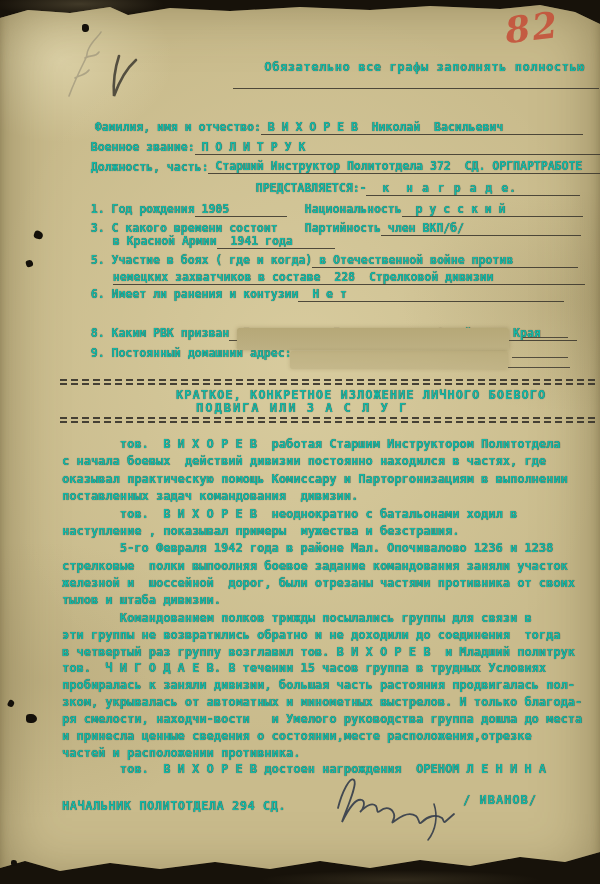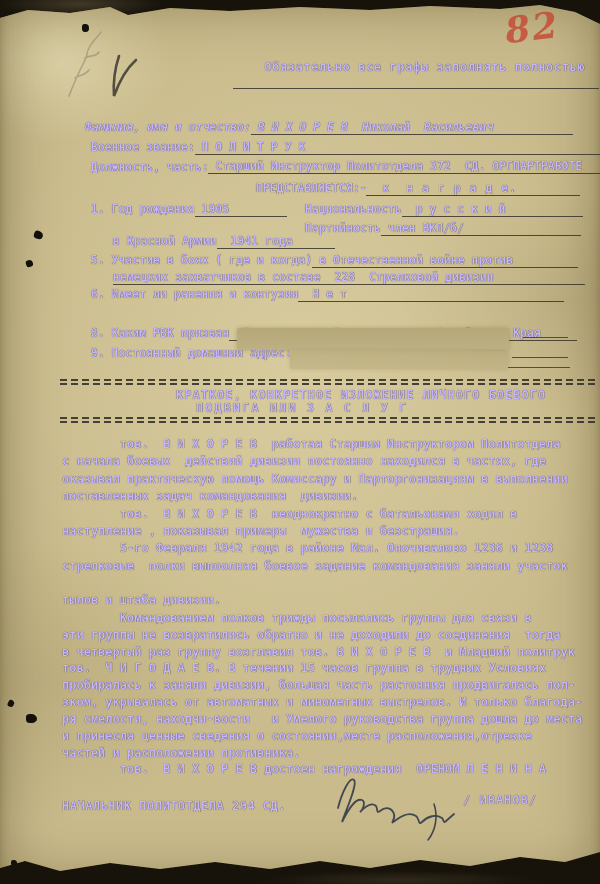--- a/index.html
+++ b/index.html
@@ -10,21 +10,21 @@
   .paper{position:absolute;inset:0;
     background:
       radial-gradient(90% 70% at 50% 42%, rgba(255,246,205,.28), rgba(0,0,0,0) 60%),
       radial-gradient(150px 110px at 60px 60px, rgba(236,228,190,.5), rgba(0,0,0,0) 75%),
       radial-gradient(220px 160px at 555px 300px, rgba(120,104,62,.18), rgba(0,0,0,0) 70%),
       radial-gradient(260px 200px at 40px 680px, rgba(120,104,62,.15), rgba(0,0,0,0) 70%),
       linear-gradient(#c9bb8c,#c9bb8c);
     clip-path:polygon(0 18px,28px 10px,70px 13px,110px 7px,128px 15px,170px 8px,230px 11px,300px 7px,370px 10px,430px 6px,500px 9px,540px 5px,575px 12px,600px 24px,
       600px 852px,565px 862px,520px 857px,470px 866px,420px 860px,370px 868px,320px 861px,270px 869px,215px 862px,160px 869px,110px 863px,60px 871px,25px 861px,0 868px);
     box-shadow:inset 0 0 60px rgba(90,76,40,.55), inset 0 0 10px rgba(90,76,40,.4);}
-  .ink{color:#c4b5fd;text-shadow:0 0 .8px rgba(45,40,30,.95), .4px .4px 0 rgba(45,40,30,.25);}
+  .ink{color:#14b8a6;text-shadow:0 0 .8px rgba(45,40,30,.95), .4px .4px 0 rgba(45,40,30,.25);}
   .frow{position:absolute;white-space:pre;font-weight:700;font-size:11.5px;line-height:14px;}
   .lbl{display:inline-block;}
   .val{display:inline-block;border-bottom:1.4px solid rgba(54,50,42,.85);}
   .uline{border-bottom:1.4px solid rgba(54,50,42,.85);}
   .bline{position:absolute;left:62px;white-space:pre;font-weight:700;font-size:12px;}
   .divider{position:absolute;left:60px;width:538px;height:6px;
     background:
       repeating-linear-gradient(90deg, rgba(54,50,42,.9) 0 7px, transparent 7px 11px) 0 0/100% 2px no-repeat,
       repeating-linear-gradient(90deg, rgba(54,50,42,.9) 0 7px, transparent 7px 11px) 0 4px/100% 2px no-repeat;}
   .sect{position:absolute;white-space:pre;font-weight:700;font-size:12px;letter-spacing:1px;}
@@ -49,21 +49,21 @@
 
   <div class="frow ink uline" style="left:233px;top:46px;font-size:12px;letter-spacing:.6px;padding-right:14px;">
     <span>Обязательно все графы заполнять полностью</span>
   </div>
 
   <svg style="left:103px;top:52px;" width="40" height="50" viewBox="0 0 40 50">
     <path d="M16,4 C12,16 10,30 11,44 C16,30 24,16 33,8" stroke="#3d3930" stroke-width="2.6" fill="none" stroke-linecap="round" opacity=".85"></path>
   </svg>
 
 
-  <div class="frow ink" style="left:57px;top:106px;font-style:italic;">
+  <div class="frow ink" style="left:67px;top:106px;">
     <span class="lbl">Фамилия, имя и отчество:</span><span class="val" style="width:322px;"> В И Х О Р Е В  Николай  Васильевич</span>
   </div>
 
   <div class="frow ink" style="left:63px;top:126px;">
     <span class="lbl">Военное звание:</span><span class="val" style="width:428px;"> П О Л И Т Р У К</span>
   </div>
 
   <div class="frow ink" style="left:63px;top:145px;">
     <span class="lbl">Должность, часть:</span><span class="val" style="width:415px;overflow:hidden;vertical-align:bottom;"> Старший Инструктор Политотдела 372  СД. ОРГПАРТРАБОТЕ</span>
   </div>
@@ -72,20 +72,23 @@
     <span class="lbl">ПРЕДСТАВЛЯЕТСЯ:-</span><span class="val" style="width:214px;letter-spacing:1px;">  к  н а г р а д е.</span>
   </div>
 
   <div class="frow ink" style="left:63px;top:188px;">
     <span class="lbl">1. Год рождения</span><span class="val" style="width:92px;"> 1905</span>
   </div>
   <div class="frow ink" style="left:277px;top:188px;">
     <span class="lbl">Национальность</span><span class="val" style="width:181px;">  р у с с к и й</span>
   </div>
 
+  <div class="frow ink" style="left:63px;top:207px;">
+    <span class="lbl">3. С какого времени состоит</span>
+  </div>
   <div class="frow ink" style="left:277px;top:207px;">
     <span class="lbl">Партийность</span><span class="val" style="width:200px;"> член ВКП/б/</span>
   </div>
   <div class="frow ink" style="left:85px;top:220px;">
     <span class="lbl">в Красной Армии</span><span class="val" style="width:118px;">  1941 года</span>
   </div>
 
   <div class="frow ink" style="left:63px;top:239px;">
     <span class="lbl">5. Участие в боях ( где и когда)</span><span class="val" style="width:266px;"> в Отечественной войне против</span>
   </div>
@@ -117,20 +120,21 @@
   <div class="divider" style="top:417px;"></div>
 
   <div class="bline ink" style="top:437px;">        тов.  В И Х О Р Е В  работая Старшим Инструктором Политотдела</div>
   <div class="bline ink" style="top:454px;">с начала боевых  действий дивизии постоянно находился в частях, где</div>
   <div class="bline ink" style="top:472px;">оказывал практическую помощь Комиссару и Парторгонизациям в выполнении</div>
   <div class="bline ink" style="top:489px;">поставленных задач командования  дивизии.</div>
   <div class="bline ink" style="top:507px;">        тов.  В И Х О Р Е В  неоднократно с батальонами ходил в</div>
   <div class="bline ink" style="top:524px;">наступление , показывал примеры  мужества и безстрашия.</div>
   <div class="bline ink" style="top:541px;">        5-го Февраля 1942 года в районе Мал. Опочивалово 1236 и 1238</div>
   <div class="bline ink" style="top:559px;">стрелковые  полки выпоолняя боевое задание командования заняли участок</div>
+  <div class="bline ink" style="top:576px;">железной и  шоссейной  дорог, были отрезаны частями противника от своих</div>
   <div class="bline ink" style="top:593px;">тылов и штаба дивизии.</div>
   <div class="bline ink" style="top:611px;">        Командованием полков трижды посылались группы для связи в</div>
   <div class="bline ink" style="top:628px;">эти группы не возвратились обратно и не доходили до соединения  тогда</div>
   <div class="bline ink" style="top:645px;">в четвертый раз группу возглавил тов. В И Х О Р Е В  и Младший политрук</div>
   <div class="bline ink" style="top:661px;">тов.  Ч И Г О Д А Е В. В течении 15 часов группа в трудных Условиях</div>
   <div class="bline ink" style="top:678px;">пробиралась к заняли дивизии, большая часть растояния продвигалась пол-</div>
   <div class="bline ink" style="top:695px;">зком, укрывалась от автоматных и минометных выстрелов. И только благода-</div>
   <div class="bline ink" style="top:712px;">ря смелости, находчи-вости   и Умелого руководства группа дошла до места</div>
   <div class="bline ink" style="top:729px;">и принесла ценные сведения о состоянии,месте расположения,отрезке</div>
   <div class="bline ink" style="top:746px;">частей и расположении противника.</div>

